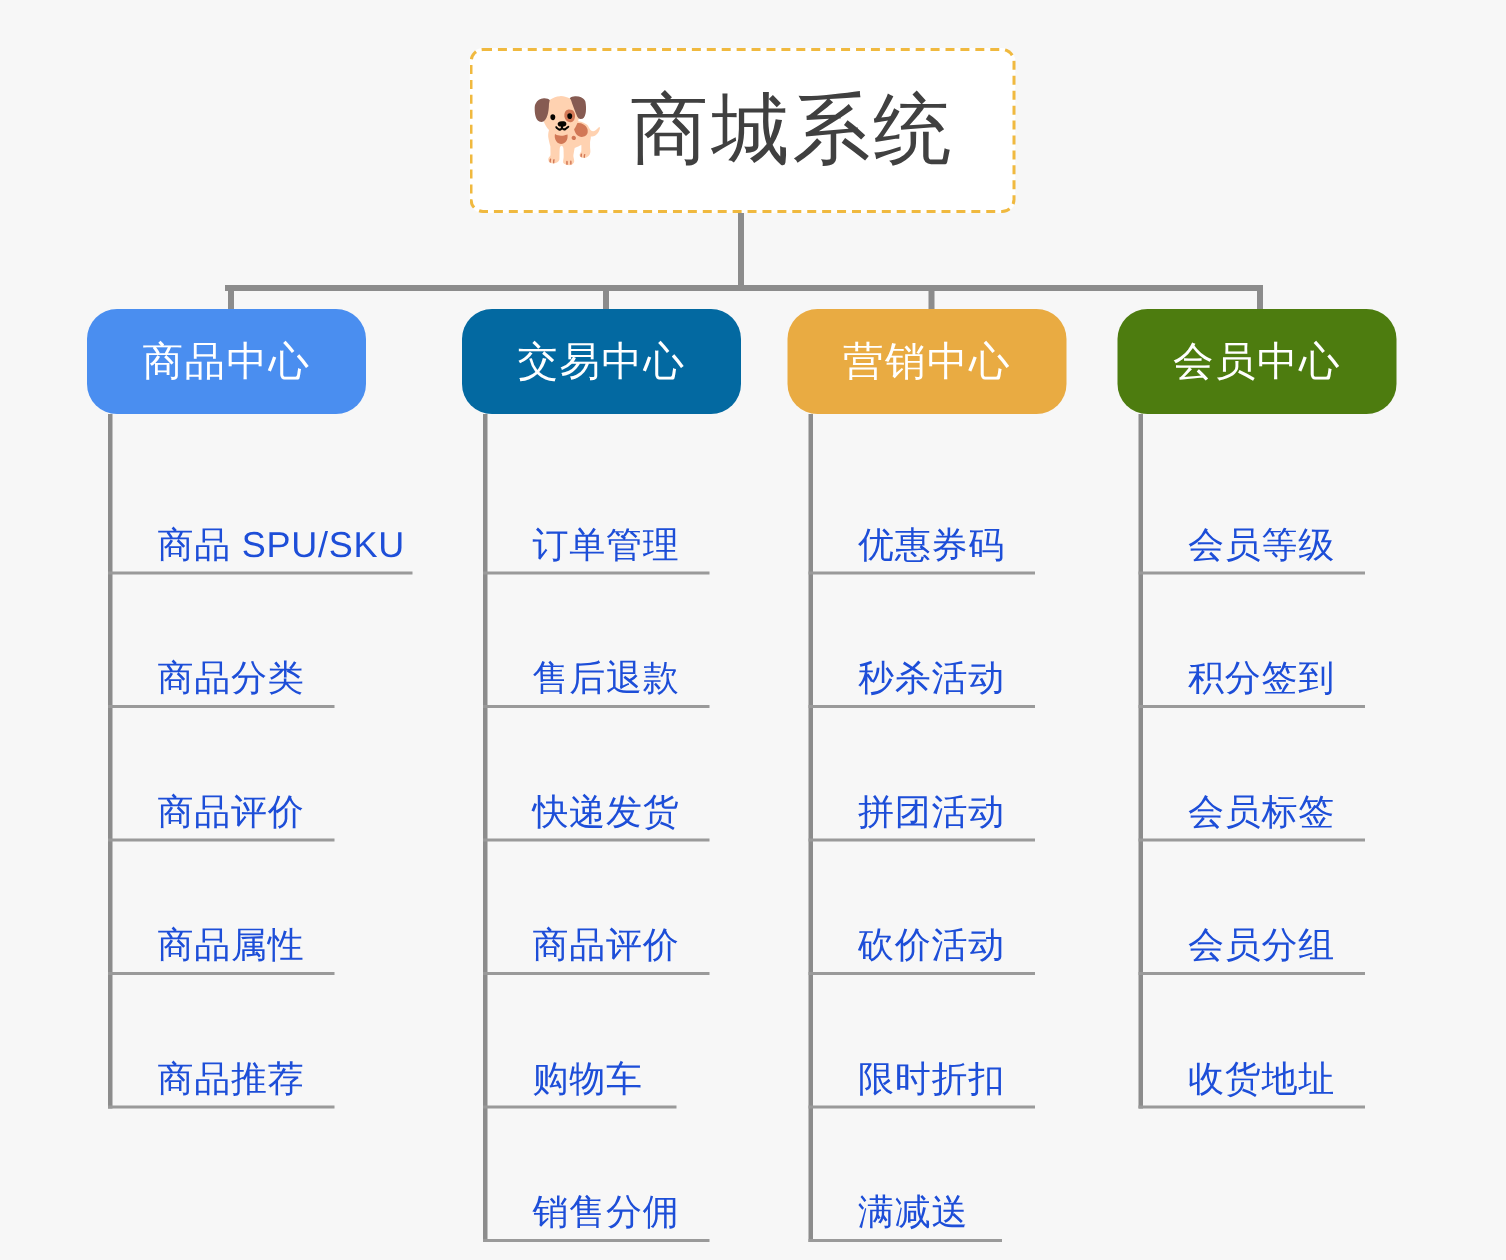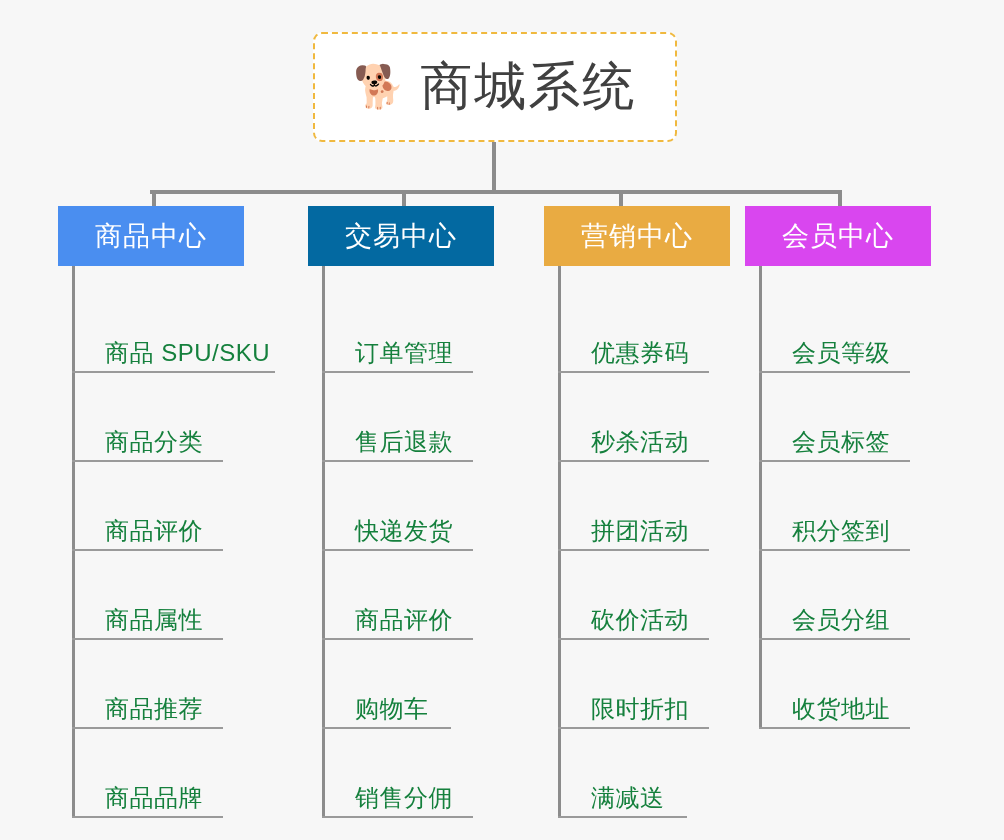--- a/index.html
+++ b/index.html
@@ -77,22 +77,22 @@
   
   .column {
     position: absolute;
     top: 206px;
     width: 200px;
   }
 
   .cat-header {
     position: relative;
     width: 186px;
-    height: 60px;
-    border-radius: 0;
+    height: 70px;
+    border-radius: 20px;
     display: flex;
     align-items: center;
     justify-content: center;
     color: #ffffff;
     font-size: 27px;
     letter-spacing: 1px;
     box-sizing: border-box;
   }
 
   
@@ -108,21 +108,21 @@
     position: relative;
     height: 89px;
     box-sizing: border-box;
     display: flex;
     align-items: flex-end;
     padding-left: 30px;
     padding-bottom: 4px;
   }
   .item-label {
     font-size: 24px;
-    color: #15803d;
+    color: #1d4ed8;
     white-space: nowrap;
     letter-spacing: 0.5px;
   }
   .item-rule {
     position: absolute;
     left: -3px;
     bottom: 0;
     height: 2px;
     background: #9a9a9a;
   }
@@ -164,24 +164,20 @@
             <div class="item-rule" style="width: 151px;"></div>
           </div>
           <div class="item">
             <span class="item-label">商品属性</span>
             <div class="item-rule" style="width: 151px;"></div>
           </div>
           <div class="item">
             <span class="item-label">商品推荐</span>
             <div class="item-rule" style="width: 151px;"></div>
           </div>
-          <div class="item">
-            <span class="item-label">商品品牌</span>
-            <div class="item-rule" style="width: 151px;"></div>
-          </div>
         </div>
       </div>
       <div class="column" style="left: 308px;">
         <div class="cat-header" style="background: #0369a1;">交易中心</div>
         <div class="items">
           <div class="item">
             <span class="item-label">订单管理</span>
             <div class="item-rule" style="width: 151px;"></div>
           </div>
           <div class="item">
@@ -199,21 +195,21 @@
           <div class="item">
             <span class="item-label">购物车</span>
             <div class="item-rule" style="width: 129px;"></div>
           </div>
           <div class="item">
             <span class="item-label">销售分佣</span>
             <div class="item-rule" style="width: 151px;"></div>
           </div>
         </div>
       </div>
-      <div class="column" style="left: 544px; text-align: center;">
+      <div class="column" style="left: 525px; text-align: center;">
         <div class="cat-header" style="background: rgb(233, 171, 66);">营销中心</div>
         <div class="items">
           <div class="item">
             <span class="item-label">优惠券码</span>
             <div class="item-rule" style="width: 151px;"></div>
           </div>
           <div class="item">
             <span class="item-label">秒杀活动</span>
             <div class="item-rule" style="width: 151px;"></div>
           </div>
@@ -229,35 +225,35 @@
             <span class="item-label">限时折扣</span>
             <div class="item-rule" style="width: 151px;"></div>
           </div>
           <div class="item">
             <span class="item-label">满减送</span>
             <div class="item-rule" style="width: 129px;"></div>
           </div>
         </div>
       </div>
       <div class="column" style="left: 745px;">
-        <div class="cat-header" style="background: #d946ef;">会员中心</div>
+        <div class="cat-header" style="background: #4d7c0f;">会员中心</div>
         <div class="items">
           <div class="item">
             <span class="item-label">会员等级</span>
             <div class="item-rule" style="width: 151px;"></div>
           </div>
           <div class="item">
+            <span class="item-label">积分签到</span>
+            <div class="item-rule" style="width: 151px;"></div>
+          </div>
+          <div class="item">
             <span class="item-label">会员标签</span>
             <div class="item-rule" style="width: 151px;"></div>
           </div>
           <div class="item">
-            <span class="item-label">积分签到</span>
-            <div class="item-rule" style="width: 151px;"></div>
-          </div>
-          <div class="item">
             <span class="item-label">会员分组</span>
             <div class="item-rule" style="width: 151px;"></div>
           </div>
           <div class="item">
             <span class="item-label">收货地址</span>
             <div class="item-rule" style="width: 151px;"></div>
           </div>
         </div>
       </div>
     </div>

